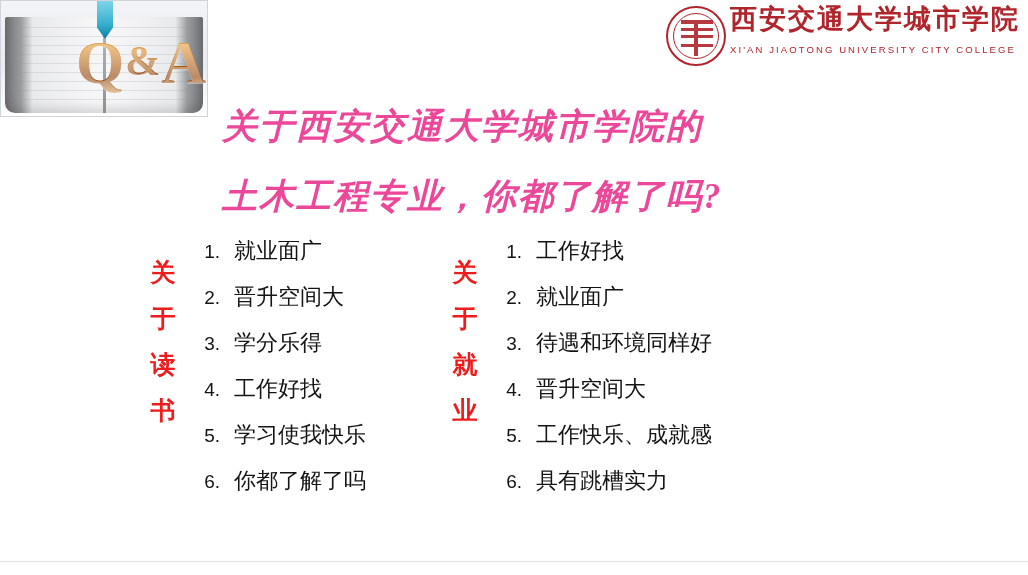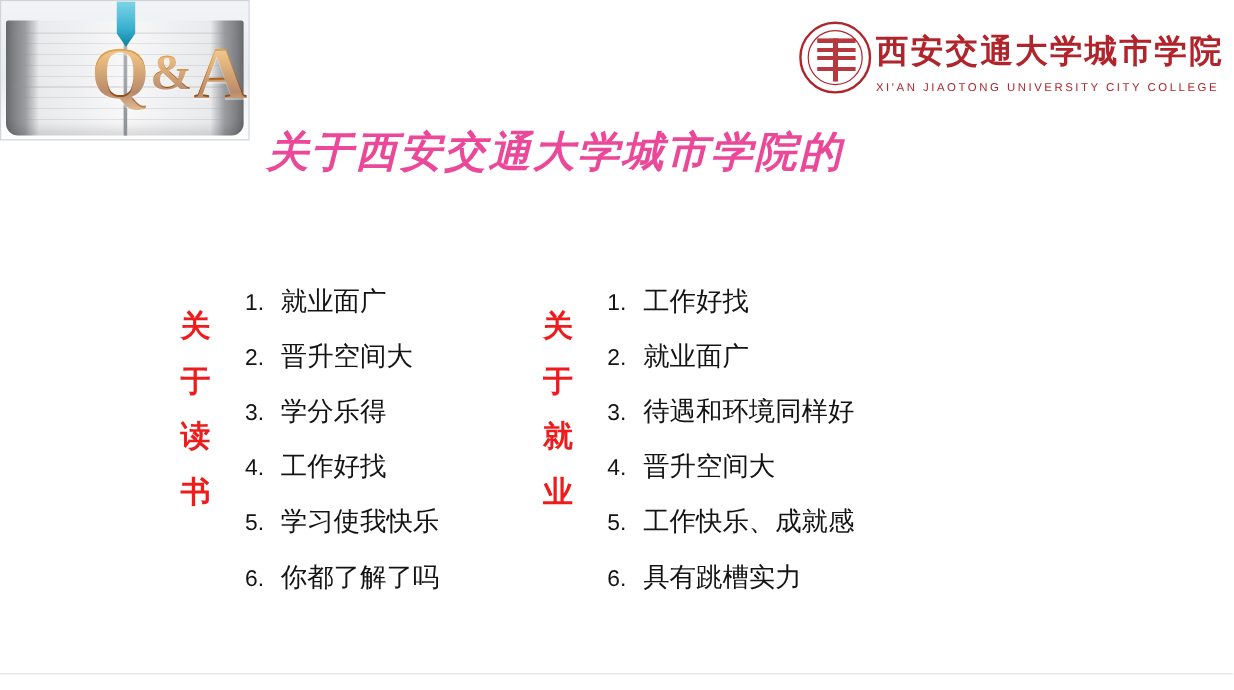--- a/index.html
+++ b/index.html
@@ -90,21 +90,21 @@
     vertical-align: 8px;
   }
 
   
   .logo {
     position: absolute;
     right: 8px;
     top: 6px;
     height: 72px;
     display: flex;
-    align-items: flex-end;
+    align-items: flex-start;
     gap: 4px;
   }
   .logo-seal {
     position: relative;
     width: 60px;
     height: 60px;
     border-radius: 50%;
     border: 2.5px solid #b0242c;
     box-sizing: border-box;
     background: #ffffff;
@@ -245,20 +245,21 @@
       <div class="logo-seal-inner"></div>
     </div>
     <div class="logo-words">
       <div class="logo-cn">西安交通大学城市学院</div>
       <div class="logo-en">XI'AN JIAOTONG UNIVERSITY CITY COLLEGE</div>
     </div>
   </div>
 
   <div class="title">
     <div class="line1">关于西安交通大学城市学院的</div>
+    <div class="line2">土木工程专业，你都了解了吗?</div>
   </div>
 
   <div class="columns">
 
     <div class="col">
       <div class="vlabel">
         <div>关</div>
         <div>于</div>
         <div>读</div>
         <div>书</div>

